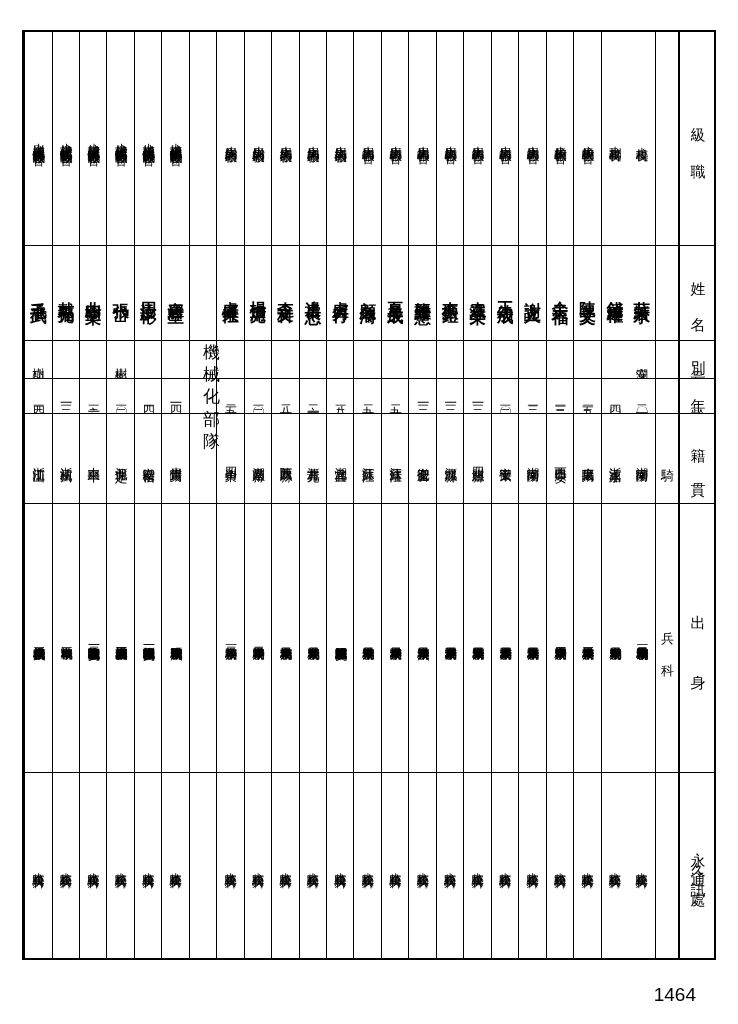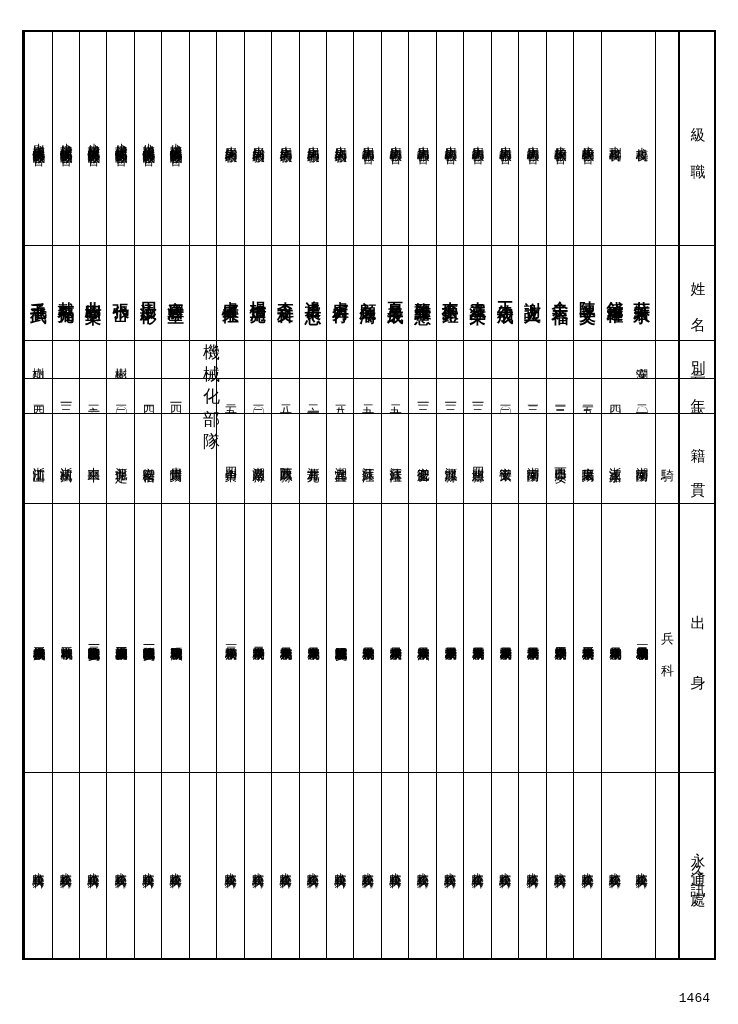--- a/index.html
+++ b/index.html
@@ -113,24 +113,24 @@
     justify-content: center;
     pointer-events: none;
   }
   #group-caption .vtext {
     font-size: 17px;
     letter-spacing: 22px;
   }
 
   #page-number {
     position: absolute;
-    right: 28px;
+    right: 42px;
     bottom: 18px;
-    font-size: 13px;
-    font-family: Liberation Mono, monospace;
+    font-size: 19px;
+    font-family: Liberation Sans, sans-serif;
   }
   .blank { }
 </style>
 </head>
 <body>
 
 <div id="page">
 
   <div id="table-wrap">
 

